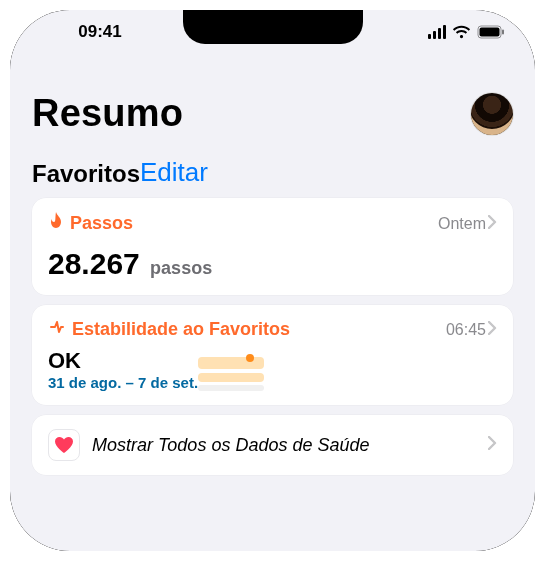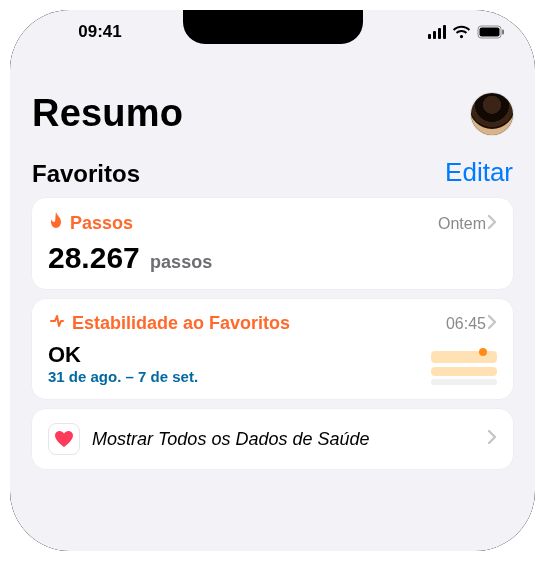--- a/index.html
+++ b/index.html
@@ -79,21 +79,20 @@
     margin-top: 26px;
   }
   .page-title { font-size: 38px; font-weight: 800; color: #000; letter-spacing: 0.2px; }
   .avatar {
     width: 42px; height: 42px; border-radius: 50%;
     background: radial-gradient(circle at 50% 28%, #3a2416 0 24%, #120904 25% 46%, #3a2416 47% 60%, #1b0e07 61% 100%);
     box-shadow: inset 0 -8px 0 -2px #d9b48a, 0 0 0 1px #e0e0e0;
   }
   .section-row {
     display: flex;
-    justify-content: space-between;
     align-items: flex-end;
     margin-top: 22px;
   }
   .section-title { font-size: 24px; font-weight: 700; color: #000; }
   .edit-link { font-size: 26px; color: #007aff; font-weight: 400; }
   .card {
     background: #fff;
     border-radius: 14px;
     padding: 14px 16px;
     margin-top: 10px;
@@ -101,25 +100,25 @@
   }
   .card-head {
     display: flex;
     justify-content: space-between;
     align-items: center;
   }
   .card-label { display: flex; align-items: center; gap: 6px; font-size: 18px; font-weight: 700; }
   .orange { color: #ff6a2c; }
   .time-meta { display: flex; align-items: center; gap: 2px; color: #8a8a8e; font-size: 16px; }
   .chevron { color: #c6c6c8; }
-  .big-value { font-size: 30px; font-weight: 800; color: #000; margin-top: 6px; }
+  .big-value { font-size: 30px; font-weight: 800; color: #000; margin-top: 12px; }
   .big-value .unit { font-size: 18px; font-weight: 600; color: #6d6d72; margin-left: 2px; }
   .status-value { font-size: 22px; font-weight: 800; color: #000; margin-top: 8px; }
   .date-range { font-size: 15px; color: #0369a1; font-weight: 600; margin-top: 0px; }
-  .card2-body { display: flex; justify-content: space-between; align-items: flex-end; }
+  .card2-body { display: flex; align-items: flex-end; }
   .mini-chart {
     width: 66px; height: 40px; position: relative;
   }
   .mini-chart .bar-top {
     position:absolute; left:0; right:0; top:6px; height:12px;
     background:#ffe1b3; border-radius:4px;
   }
   .mini-chart .bar-top::after{
     content:""; position:absolute; right:10px; top:-3px; width:8px; height:8px;
     background:#ff8c1a; border-radius:50%;

